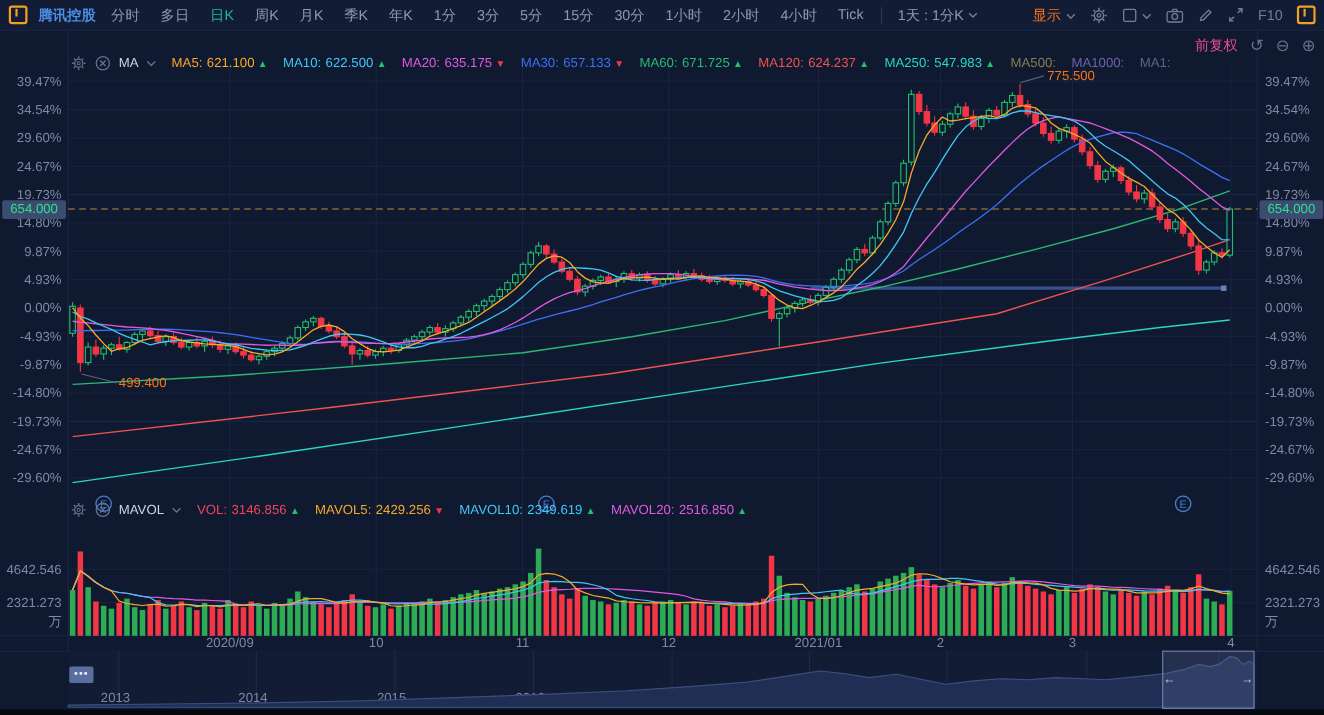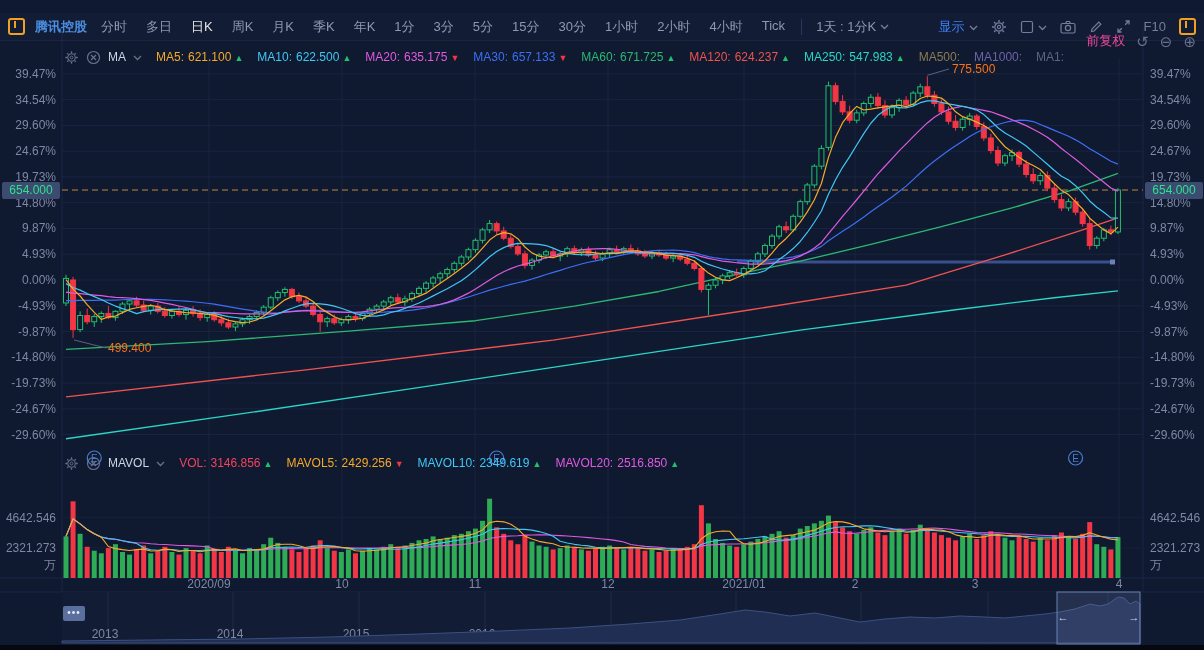--- a/index.html
+++ b/index.html
@@ -1,27 +1,27 @@
 <!DOCTYPE html>
 <html><head>
 <meta charset="utf-8">
 <style>
   html,body{margin:0;padding:0;background:#0f1930;width:1204px;height:650px;overflow:hidden;
     font-family:"Liberation Sans","DejaVu Sans",sans-serif;-webkit-font-smoothing:antialiased;}
   #app{position:relative;width:1204px;height:650px;background:#0f1930;}
   
-  .topbar{position:absolute;left:0;top:13px;width:1204px;height:28px;background:#121c35;
+  .topbar{position:absolute;left:0;top:0;width:1204px;height:28px;background:#121c35;
     border-bottom:1px solid #1a2545;display:flex;align-items:center;box-sizing:border-box;
     padding:12px 8px;font-size:13px;color:#8e98b4;white-space:nowrap;}
   .win-icon{width:13px;height:13px;border:2px solid #f0a022;border-radius:3px;position:relative;flex:0 0 auto;}
   .win-icon::after{content:"";position:absolute;left:4px;top:1px;width:2px;height:7px;background:#f0a022;}
   .symbol{color:#4a8fe2;margin:0 14px 0 10px;font-weight:bold;}
   .tabs{display:flex;align-items:flex-start;}
   .tab{margin-right:19px;cursor:pointer;}
-  .tab.active{color:#e5e5e5;}
+  .tab.active{color:#14b8a6;}
   .tb-sep{color:#2c3a5e;margin:0 10px 0 -6px;}
   .interval{display:flex;align-items:flex-start;color:#8e98b4;}
   .tb-right{margin-left:auto;display:flex;align-items:center;gap:13px;}
   .tb-ico{display:flex;align-items:center;color:#737e9b;cursor:pointer;}
   .chev{margin-left:4px;display:inline-block;}
   
   .ind-row{position:absolute;left:64px;height:18px;display:flex;align-items:center;
     font-size:12px;color:#c3cbdd;z-index:3;white-space:nowrap;}
   .ind-row .ico{display:flex;align-items:center;margin-right:7px;cursor:pointer;color:#67718c;}
   .ind-name{color:#cdd4e4;margin-right:3px;cursor:pointer;}
@@ -69,21 +69,21 @@
       </div>
     <span class="tb-sep">│</span>
     <span class="interval">
       <span>1天 : 1分K</span>
       <span class="chev"><svg width="9" height="6">
             <polyline points="1,1 4.5,4.5 8,1" fill="none" stroke="#737e9b" stroke-width="1.3"></polyline>
           </svg></span>
     </span>
     <div class="tb-right">
       <span class="tb-ico">
-        <span style="color:#3b82f6">显示</span>
+        <span style="color:#f97316">显示</span>
         <span class="chev"><svg width="9" height="6">
               <polyline points="1,1 4.5,4.5 8,1" fill="none" stroke="#737e9b" stroke-width="1.3"></polyline>
             </svg></span>
       </span>
       <span class="tb-ico">
         <svg width="16" height="16" viewBox="0 0 16 16">
             <circle cx="8" cy="8" r="4.2" fill="none" stroke="#737e9b" stroke-width="1.2"></circle>
             <circle cx="8" cy="8" r="1.6" fill="none" stroke="#737e9b" stroke-width="1.1"></circle>
         <g stroke="#737e9b" stroke-width="1.4">
               <line x1="8" y1="1" x2="8" y2="3"></line>

